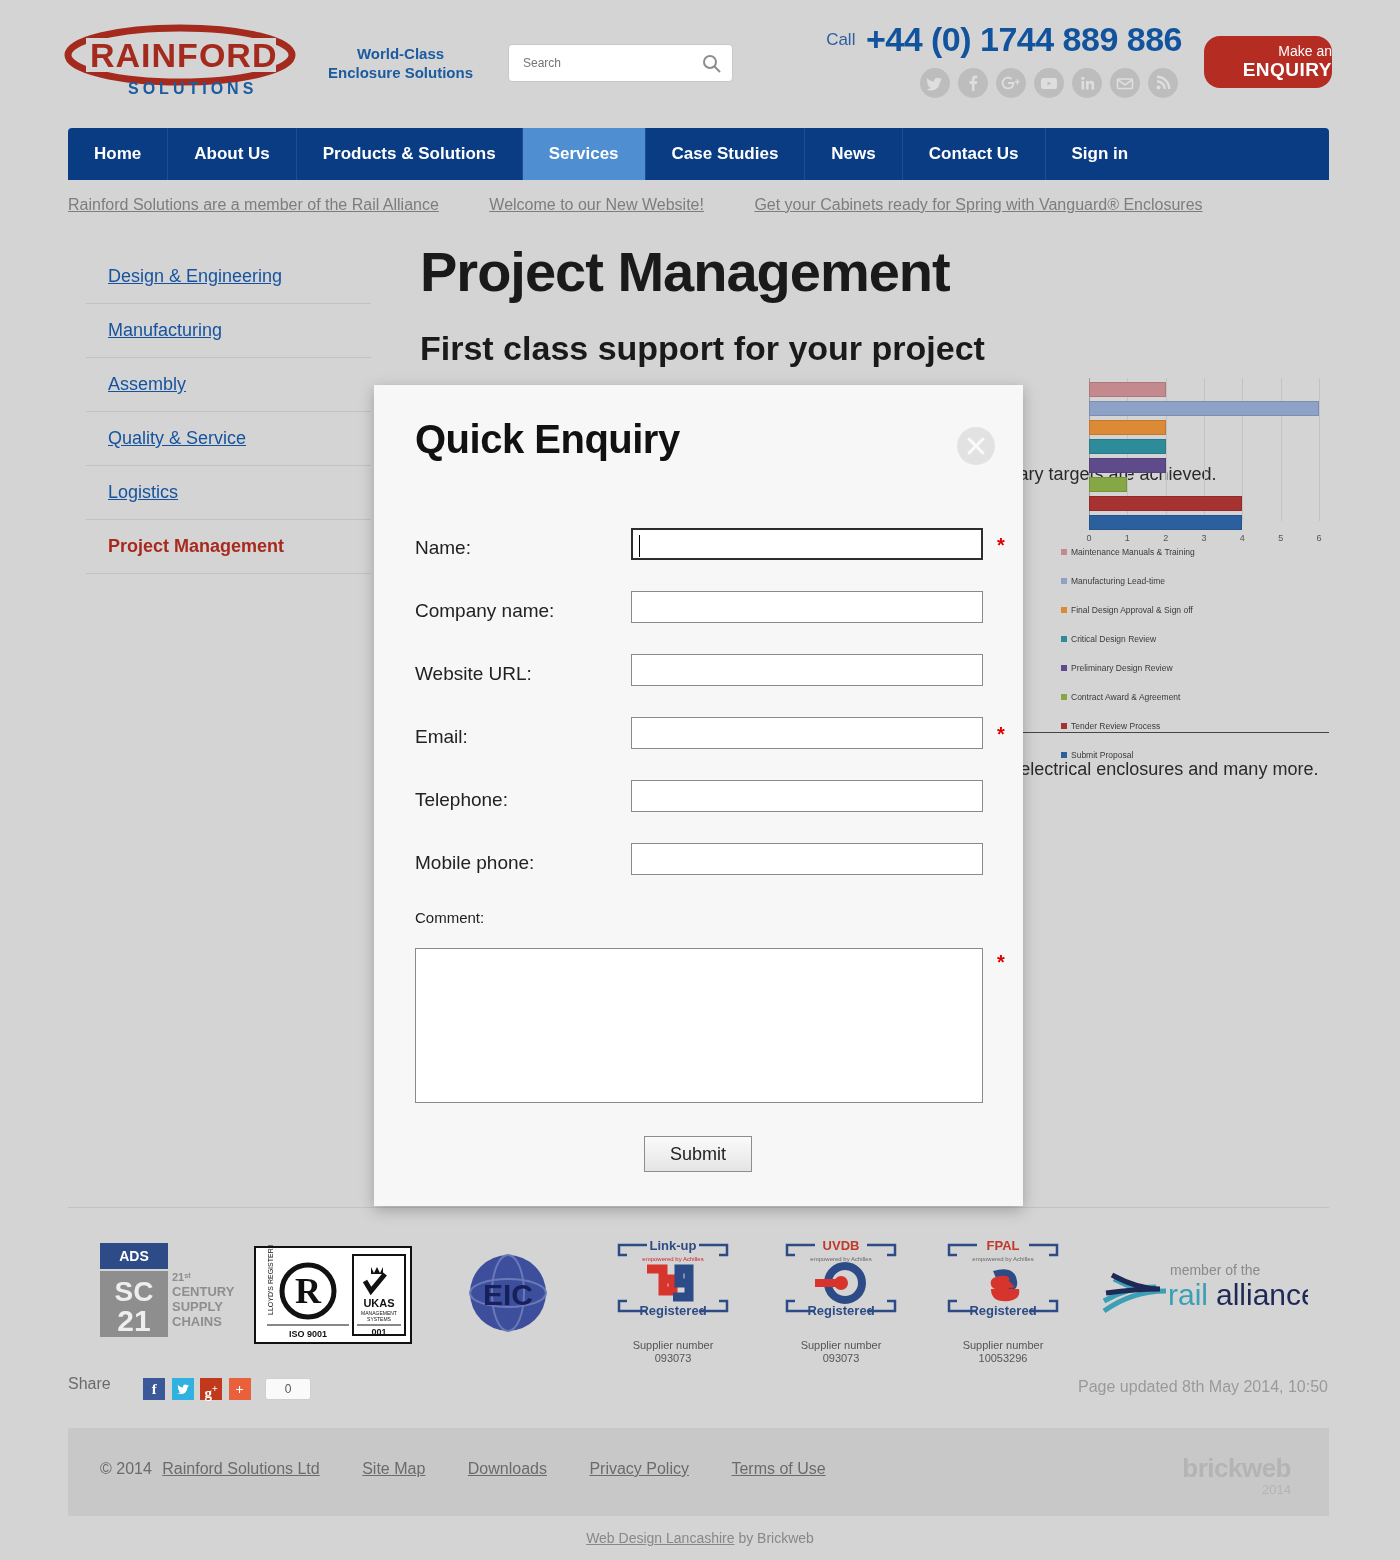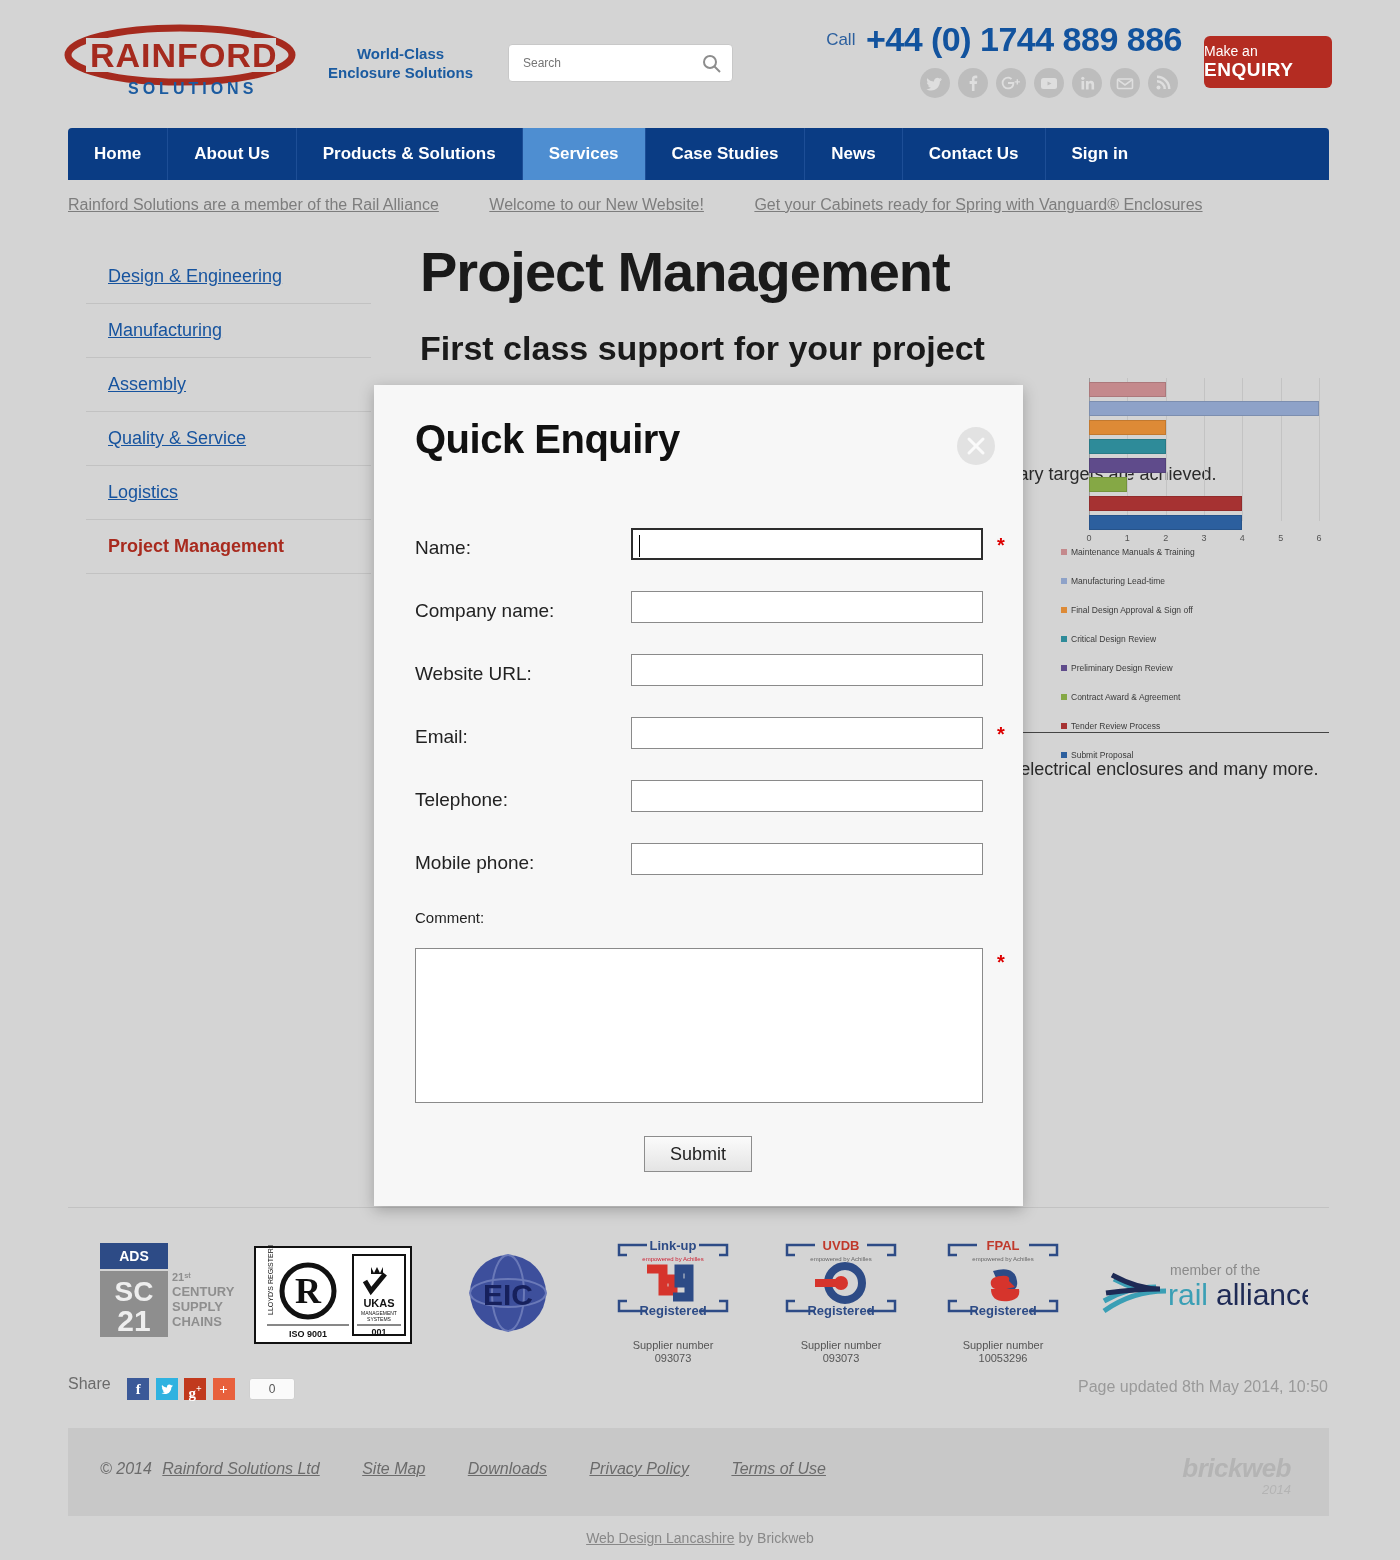--- a/index.html
+++ b/index.html
@@ -35,21 +35,21 @@
 
   .callrow { position:absolute; right:218px; top:20px; text-align:right; }
   .call-label { display:inline-block; color:#2b5f9e; font-size:17px; vertical-align:6px; margin-right:6px; }
   .call-number { display:inline-block; color:#12539e; font-weight:bold; font-size:34px; letter-spacing:-0.5px; }
   .social { position:absolute; right:222px; top:68px; display:flex; gap:8px; }
   .soc { width:30px; height:30px; border-radius:50%; background:#bdbdbd; position:relative; }
   .soc svg, .soc span { position:absolute; left:0; top:0; width:30px; height:30px; }
 
   .enquiry-btn {
     position:absolute; right:68px; top:36px; width:128px; height:52px;
-    background:#b42c22; border-radius:6px; color:#fff; text-align:left;
+    background:#b42c22; border-radius:16px; color:#fff; text-align:right;
     padding-top:7px; cursor:pointer;
   }
   .enquiry-btn .l1 { font-size:14px; line-height:16px; }
   .enquiry-btn .l2 { font-size:19px; font-weight:bold; line-height:22px; letter-spacing:0.5px;}
 
   
   .nav {
     position:absolute; left:68px; top:128px; width:1261px; height:52px;
     background:#0a3c84; border-radius:4px 4px 0 0; display:flex;
     overflow:hidden;
@@ -103,32 +103,31 @@
   .legend .sw { width:6px; height:6px; margin-right:4px; flex:0 0 auto; }
   .legend .tx { font-size:8.5px; color:#3a3a3a; white-space:nowrap; }
 
   
   .cert-sep { position:absolute; left:68px; top:1207px; width:1261px; border-top:1px solid #c2c2c2; }
   .certs { position:absolute; left:68px; top:1235px; width:1261px; height:130px; }
   .cert { position:absolute; top:0; }
   .cert-cap { font-size:11px; color:#555; text-align:center; line-height:13px; margin-top:3px; }
 
   .sharebar { position:absolute; left:68px; top:1375px; }
-  .sharebar .lbl { display:inline-block; color:#6b6b6b; font-size:16px; vertical-align:4px; margin-right:12px; }
+  .sharebar .lbl { display:inline-block; color:#6b6b6b; font-size:16px; vertical-align:4px; margin-right:28px; }
   .sq { display:inline-block; width:22px; height:22px; margin-right:2px; position:relative; vertical-align:middle; }
   .sq span { position:absolute; inset:0; color:#fff; font-size:15px; font-weight:bold; text-align:center; line-height:22px; font-family:"Liberation Serif", serif;}
   .count { display:inline-block; width:46px; height:22px; border:1px solid #cfcfcf; border-radius:3px;
            background:#fafafa; font-size:12px; color:#555; text-align:center; line-height:21px;
            vertical-align:middle; margin-left:8px; }
   .updated { position:absolute; right:72px; top:1378px; color:#9a9a9a; font-size:16px; }
 
   .footbar {
     position:absolute; left:68px; top:1428px; width:1261px; height:88px;
     background:#c8c8c8;
-    font-style:italic;
   }
   .footbar .links { position:absolute; left:32px; top:32px; }
   .footbar .links span, .footbar .links a {
     font-size:16px; color:#6b6b6b; margin-right:38px; text-decoration:none;
   }
   .footbar .links a { text-decoration:underline; }
   .brickweb { position:absolute; right:38px; top:26px; text-align:right; }
   .brickweb .bw { font-size:26px; font-weight:bold; color:#b4b4b4; line-height:28px; letter-spacing:-0.5px;}
   .brickweb .yr { font-size:13px; color:#b4b4b4; line-height:15px; }
   .credit { position:absolute; left:0; top:1530px; width:1400px; text-align:center; font-size:14px; color:#888; }

